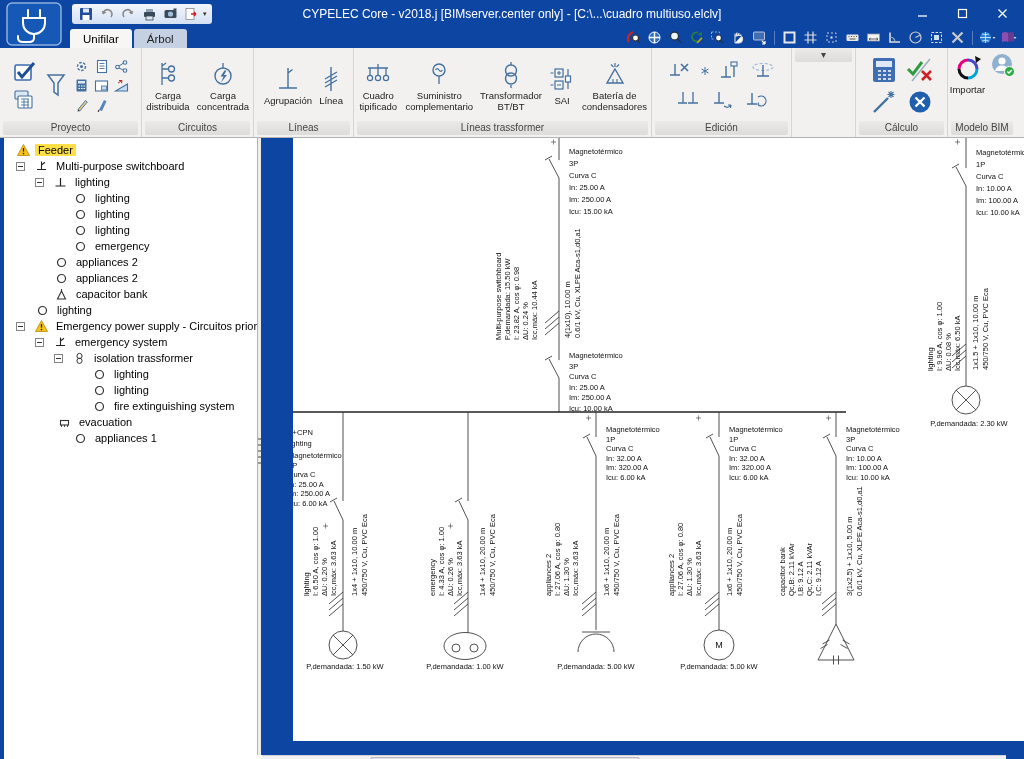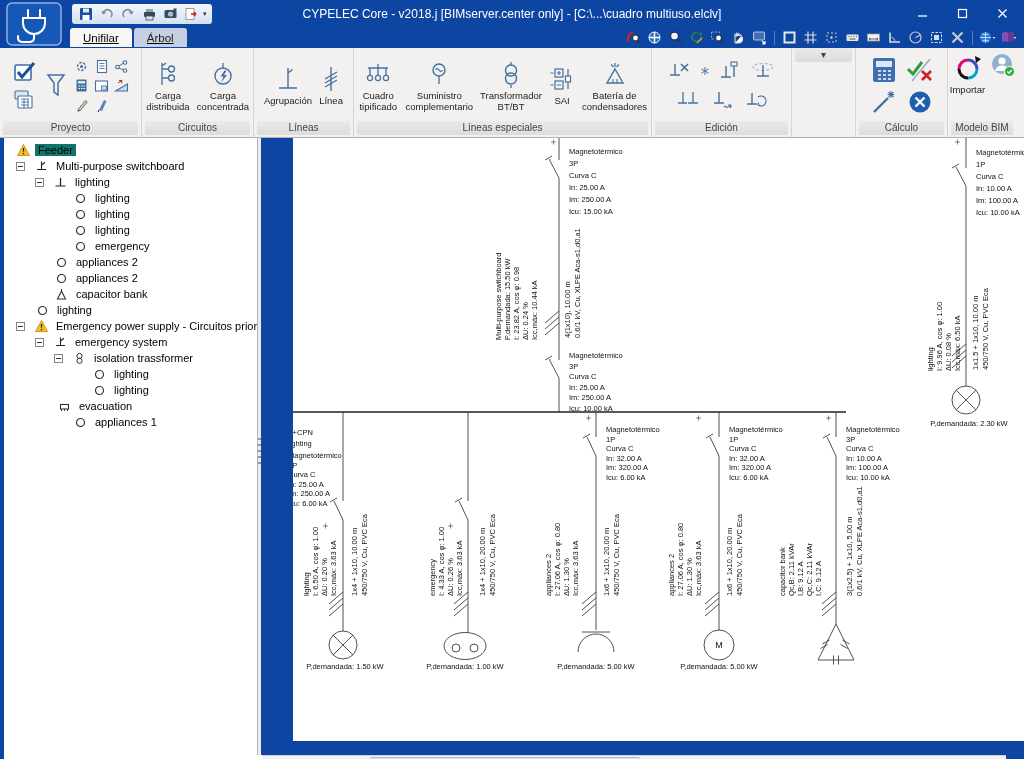--- a/index.html
+++ b/index.html
@@ -11,21 +11,21 @@
   .logo { position:absolute; left:6px; top:2px; width:56px; height:44px; z-index:9; }
   .qat { position:absolute; left:72px; top:4px; height:20px; display:flex; align-items:center; gap:3px;
          background:linear-gradient(#f3f7fd,#d4e0f2); border-radius:3px; padding:0 5px; }
   .qbtn { width:18px; height:17px; display:flex; align-items:center; justify-content:center; border-radius:2px; }
   .caret { font-size:7px; color:#333; }
   .title-text { position:absolute; left:0; right:0; text-align:center; font-size:12px; color:#fff; }
   .win-controls { position:absolute; right:2px; top:0; display:flex; height:26px; }
   .win-btn { width:40px; display:flex; align-items:center; justify-content:center; }
 
   
-  .tabrow { position:relative; height:20px; display:flex; padding-left:70px;text-decoration:underline; }
+  .tabrow { position:relative; height:20px; display:flex; align-items:flex-end; padding-left:70px; }
   .tab { height:19px; padding:0 13px; font-size:11.5px; display:flex; align-items:center; border-radius:3px 3px 0 0; }
   .tab.active { background:#f7f6f5; color:#000; }
   .tab.inactive { background:#c5d0e2; color:#222; margin-left:2px; }
   .viewbar { position:absolute; right:6px; top:1px; display:flex; align-items:center; gap:2px; }
   .vbtn { width:19px; height:17px; display:flex; align-items:center; justify-content:center; }
   .vsep { width:1px; height:14px; background:#5a7cc0; margin:0 3px; }
 
   
   .ribbon { height:90px; background:#f2f1f0; border-bottom:1px solid #b4b2b0; display:flex; }
   .rgroup { height:100%; border-right:1px solid #d7d5d3; display:flex; flex-direction:column; flex:none; }
@@ -42,21 +42,21 @@
 
   
   .main { display:flex; height:617px; }
   .tree { width:254px; background:#fff; border-right:1px solid #b5b5b5; padding-top:4px; overflow:hidden;
           font-size:11px; color:#000; flex:none; }
   .trow { height:16px; display:flex; align-items:center; white-space:nowrap; }
   .texp { width:9px; height:9px; border:1px solid #848484; background:#fff; position:relative; flex:none; margin-right:9px; }
   .texp::after { content:""; position:absolute; left:1px; right:1px; top:3px; height:1px; background:#333; }
   .ticon { width:14px; height:14px; flex:none; margin-right:5px; display:flex; align-items:center; justify-content:center; }
   .tlabel { padding:0 3px; }
-  .tlabel.sel { background:#0f766e; }
+  .tlabel.sel { background:#fde047; }
   .splitter { width:3px; background:#ececec; position:relative; flex:none; }
   .splitter .grip { position:absolute; top:300px; left:0; width:3px; height:26px;
         background:repeating-linear-gradient(#9a9a9a 0 2px, transparent 2px 6px); }
   .canvas { position:relative; width:744px; height:603px; background:#fff; overflow:hidden; flex:none;margin-left:32px; }
   .rightcol { width:14px; display:flex; flex-direction:column; flex:none; }
   .vscroll { position:relative; height:603px; background:#f1f1f1; border-left:1px solid #d2d2d2; }
   .vthumb { position:absolute; left:1px; right:1px; top:167px; height:220px; background:#e2e2e6;
             border:1px solid #b9b9c2; border-radius:2px; }
   .vthumb::after { content:""; position:absolute; left:3px; right:3px; top:50%; margin-top:-4px; height:8px;
             background:repeating-linear-gradient(#9a9aa6 0 1px, transparent 1px 3px); }
@@ -458,21 +458,21 @@
           <span class="ric">
               <svg class="ic" width="26" height="26" viewBox="0 0 26 26">
                 <path d="M13 1 v4 M9 2.5 l2.5 2.5 M17 2.5 l-2.5 2.5" stroke="#44719f" stroke-width="1.2" fill="none"></path>
                 <path d="M13 7 L21 21 H5 Z" fill="none" stroke="#44719f" stroke-width="1.4"></path>
                 <path d="M11 21 v-4 M15 21 v-4" stroke="#44719f" stroke-width="1.1"></path>
               </svg>
             </span>
           <span>Batería de condensadores</span>
         </div>
       </div>
-      <div class="rcaption">Líneas especiales</div>
+      <div class="rcaption">Líneas trassformer</div>
     </div>
 
     <div class="rgroup" style="width:140px">
       <div class="rbody" style="flex-wrap:wrap; align-content:center">
         <span class="ebtn">
             <svg class="ic" width="26" height="22" viewBox="0 0 26 22">
               <path d="M8 4 v11 M3 15 h10" stroke="#44719f" stroke-width="1.4" fill="none"></path>
               <path d="M14 4 l7 7 M21 4 l-7 7" stroke="#44719f" stroke-width="1.6"></path>
             </svg>
           </span>
@@ -711,20 +711,28 @@
           </span>
         <span class="tlabel">lighting</span>
       </div>
       <div class="trow" style="padding-left:88px">
         <span class="ticon">
             <svg class="ic" width="13" height="13" viewBox="0 0 13 13">
               <circle cx="6.5" cy="6.5" r="4" fill="#fff" stroke="#333" stroke-width="1.2"></circle>
             </svg>
           </span>
         <span class="tlabel">lighting</span>
+      </div>
+      <div class="trow" style="padding-left:88px">
+        <span class="ticon">
+            <svg class="ic" width="13" height="13" viewBox="0 0 13 13">
+              <circle cx="6.5" cy="6.5" r="4" fill="#fff" stroke="#333" stroke-width="1.2"></circle>
+            </svg>
+          </span>
+        <span class="tlabel">fire extinguishing system</span>
       </div>
       <div class="trow" style="padding-left:53px">
         <span class="ticon">
             <svg class="ic" width="13" height="13" viewBox="0 0 13 13">
               <rect x="2.5" y="4.5" width="8" height="4.5" fill="#fff" stroke="#333" stroke-width="1.1"></rect>
               <path d="M3.5 9 v2 M6.5 9 v2 M9.5 9 v2" stroke="#333" stroke-width="0.9"></path>
             </svg>
           </span>
         <span class="tlabel">evacuation</span>
       </div>

